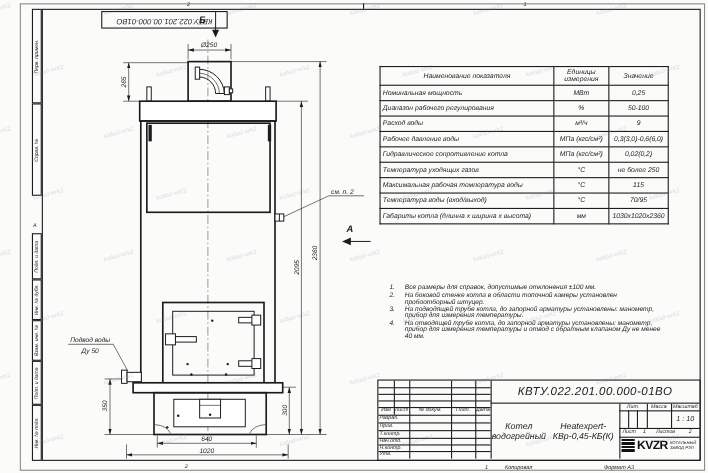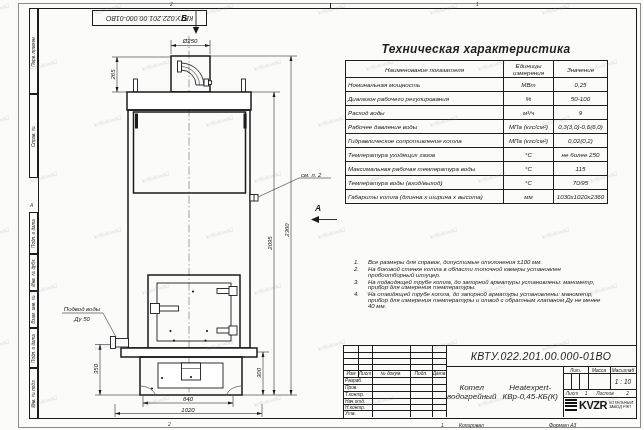--- a/index.html
+++ b/index.html
@@ -231,21 +231,20 @@
       <path class="thin" d="M143,403 H233" marker-start="url(#ma)" marker-end="url(#ma)"></path>
       <text class="dt" x="188" y="401" text-anchor="middle">640</text>
     </g>
     <g>
       <path class="thin" d="M115,404 V417 M262,404 V417"></path>
       <path class="thin" d="M115,413.5 H262" marker-start="url(#ma)" marker-end="url(#ma)"></path>
       <text class="dt" x="188" y="411.5" text-anchor="middle">1020</text>
     </g>
   </svg>
 
-  <div class="abs spec-title">Техническая характеристика</div>
 
   <table class="spec">
     <colgroup>
         <col style="width:158px">
         <col style="width:50px">
         <col style="width:54px">
       </colgroup>
     <tbody>
         <tr>
       <th>Наименование показателя</th>

